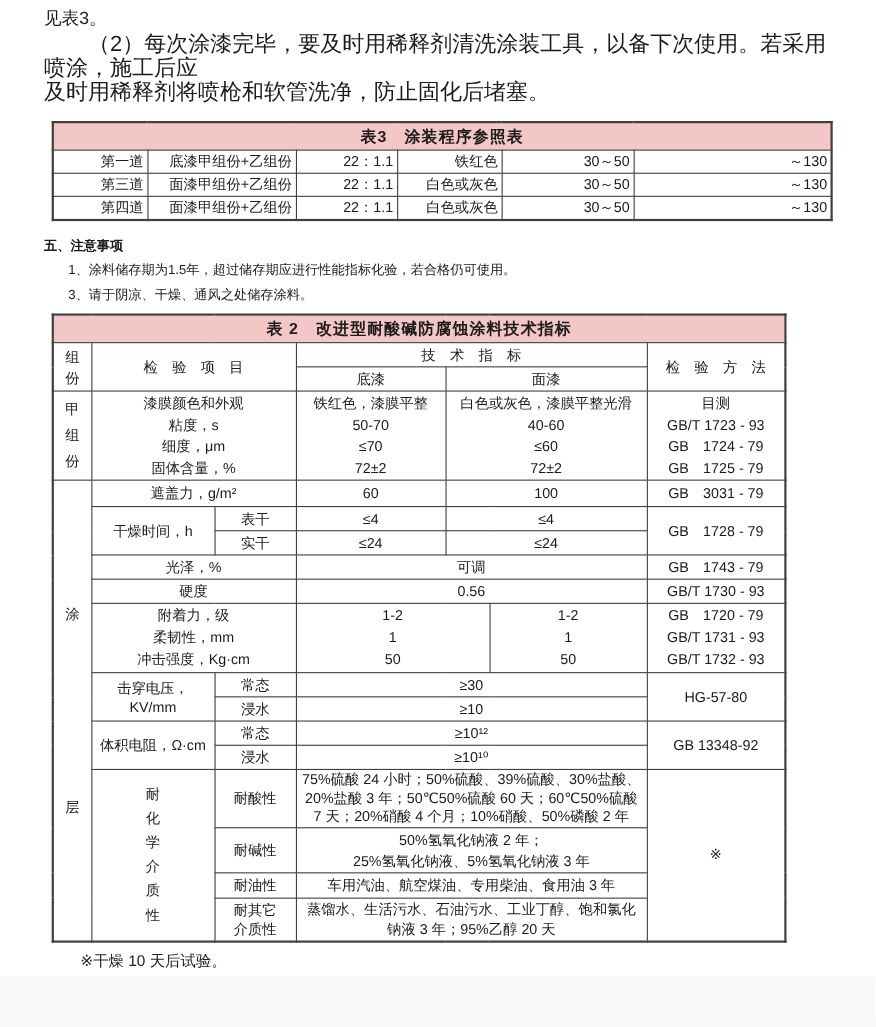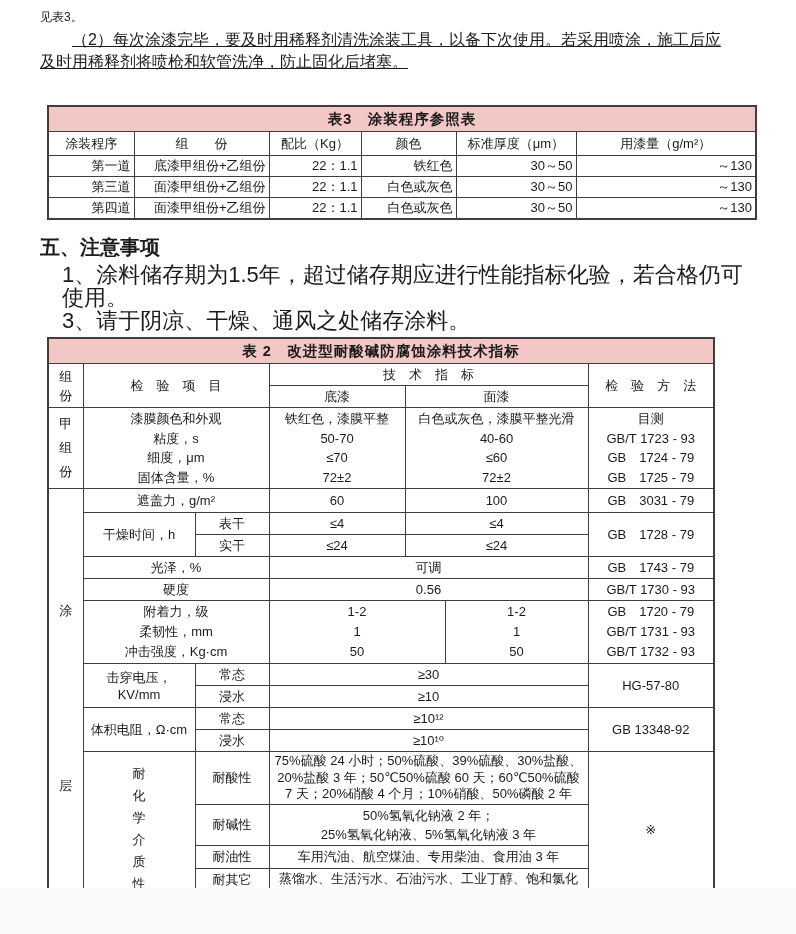--- a/index.html
+++ b/index.html
@@ -13,46 +13,46 @@
     position:relative;
     width:796px;height:934px;
     box-sizing:border-box;
     padding:6px 41px 0 40px;
     background:#fff;
     color:var(--ink);
     font-family:"Liberation Sans","DejaVu Sans",sans-serif;
     overflow:hidden;
   }
   p{margin:0;}
-  .ref{font-size:12px;line-height:23px;}
-  .para{font-size:16px;line-height:22px;text-indent:2em;white-space:pre-line;text-decoration:underline;}
+  .ref{font-size:16px;line-height:23px;}
+  .para{font-size:20px;line-height:22px;text-indent:2em;white-space:pre-line;}
 
   table{border-collapse:collapse;table-layout:fixed;}
   .t3,.t2{border:2px solid var(--border);margin-left:7px;}
   .t3 td,.t2 td{
     border:1px solid var(--border);
     font-size:13px;
     text-align:center;
     vertical-align:middle;
     padding:1px 3px;
     overflow:hidden;
   }
   .title-row td{
     background:var(--pink);
     font-weight:bold;
     font-size:14.5px;
     height:22px;
     letter-spacing:1px;
   }
-  .t3{width:708px;margin-top:32px;}
+  .t3{width:708px;margin-top:15px;}
   .t3 .hdr td{height:21px;}
   .t3 .row td{height:17px;text-align:right;}
 
-  .notes-heading{font-size:20px;font-weight:bold;margin:14px 0 2px 0;}
-  .note{font-size:22px;line-height:23px;padding-left:22px;}
+  .notes-heading{font-size:12px;font-weight:bold;margin:14px 0 2px 0;}
+  .note{font-size:12px;line-height:23px;padding-left:22px;}
 
   .t2{width:666px;margin-top:5px;padding-left:12px;}
   .t2 .hdr td{height:19px;}
   .vert{white-space:pre-line;line-height:19px;padding:1px 0;}
   .vert3{white-space:pre-line;line-height:24px;}
   .vert6{white-space:pre-line;line-height:22px;}
   .item{text-align:left;padding-left:8px;}
   .multi{white-space:pre-line;}
   .lh4{line-height:19.5px;}
   .lh3{line-height:20px;}
@@ -90,28 +90,20 @@
       <col style="width:86px">
         <col style="width:135px">
         <col style="width:92px">
       <col style="width:95px">
         <col style="width:120px">
         <col style="width:180px">
     </colgroup>
     <tbody>
       <tr class="title-row">
         <td colspan="6">表3　涂装程序参照表</td>
-      </tr>
-      <tr class="hdr">
-        <td>涂装程序</td>
-        <td>组　　份</td>
-        <td>配比（Kg）</td>
-        <td>颜色</td>
-        <td>标准厚度（μm）</td>
-        <td>用漆量（g/m²）</td>
       </tr>
       <tr class="row">
         <td>第一道</td>
         <td>底漆甲组份+乙组份</td>
         <td>22：1.1</td>
         <td>铁红色</td>
         <td>30～50</td>
         <td>～130</td>
       </tr>
       <tr class="row">

